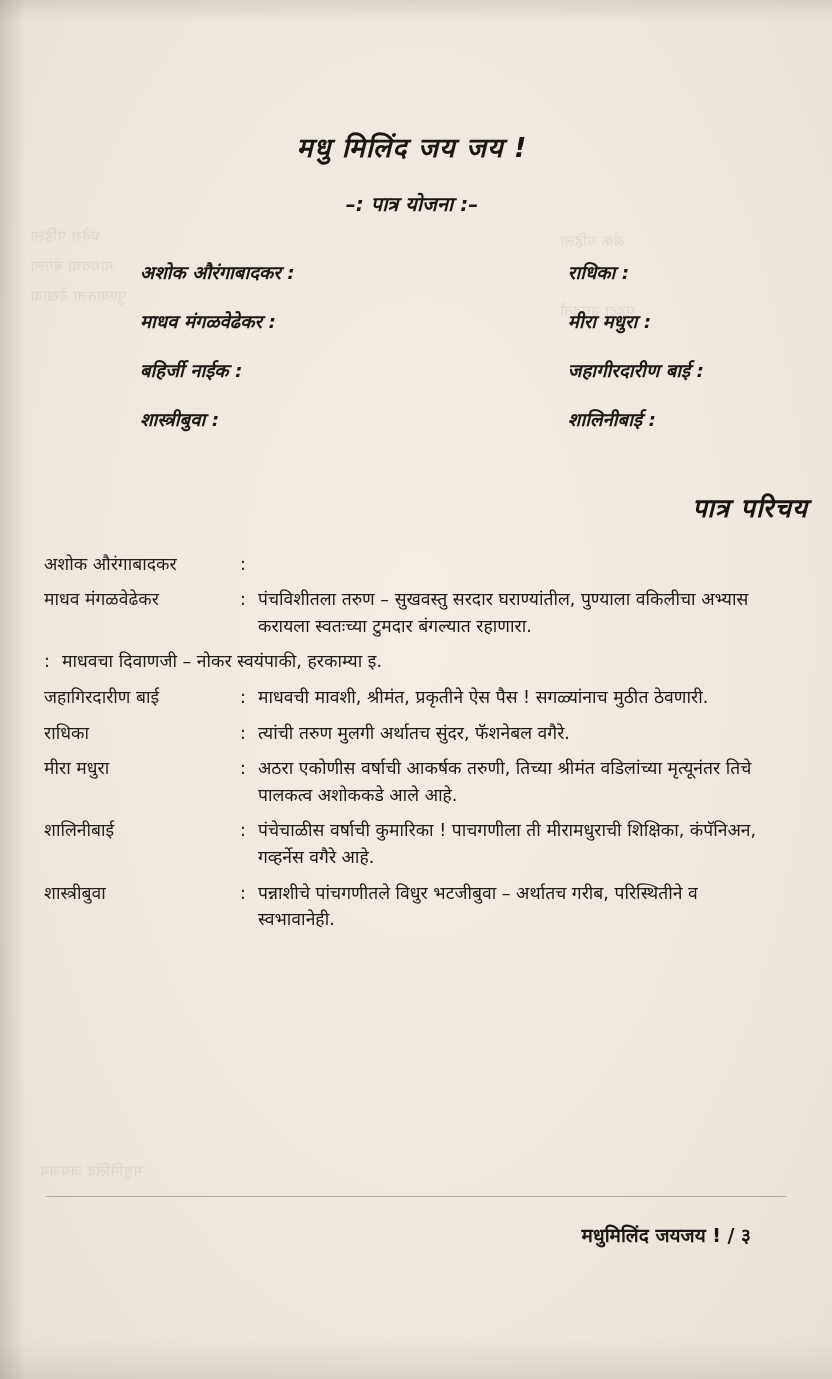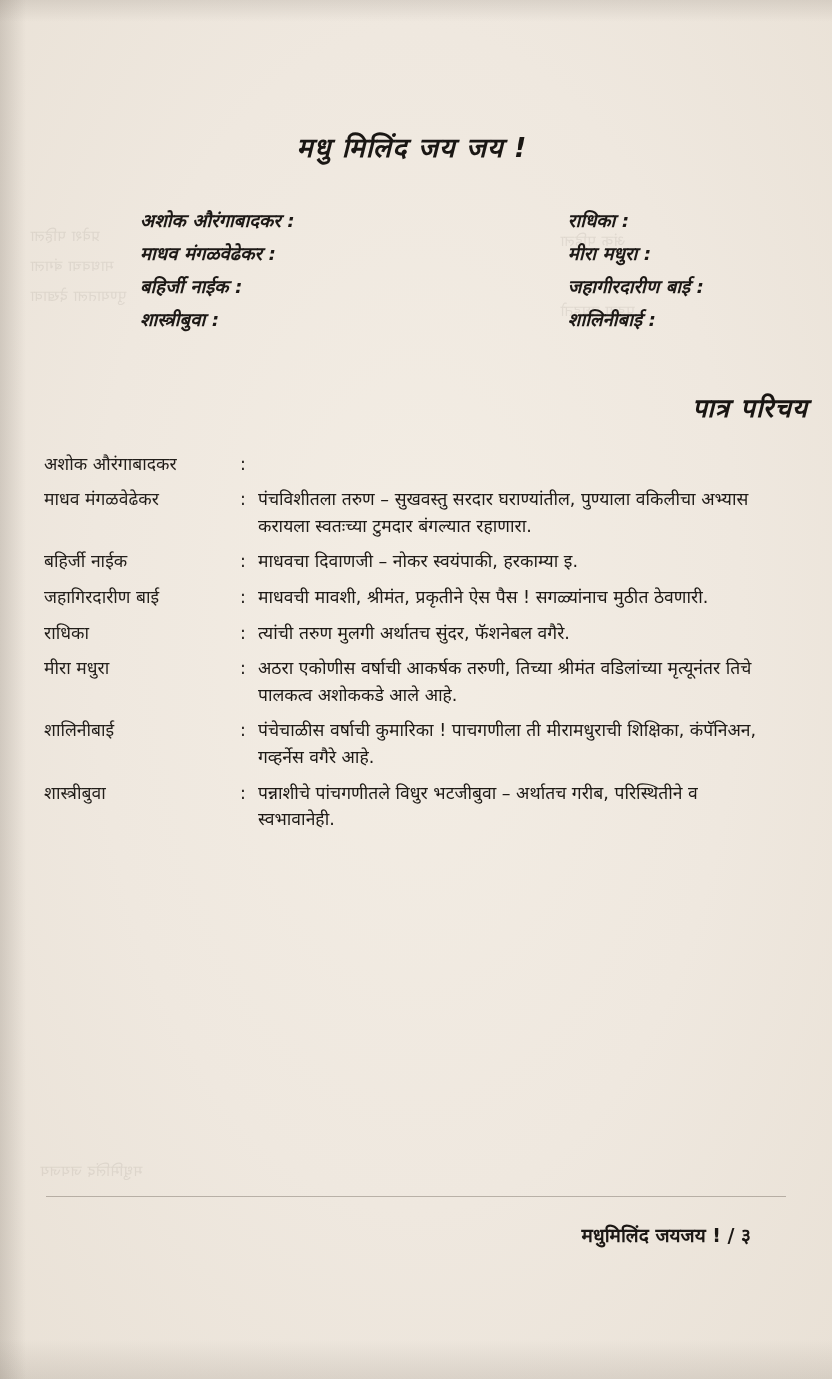--- a/index.html
+++ b/index.html
@@ -57,21 +57,21 @@
   }
   .cast-block {
     margin-top: 42px;
     padding: 0 120px 0 140px;
     display: flex;
     justify-content: space-between;
   }
   .cast-col {
     display: flex;
     flex-direction: column;
-    gap: 8px;
+    gap: 24px;
   }
   .cast-col.right {
     padding-left: 10px;
   }
   .cast-name {
     font-size: 18.5px;
     font-style: italic;
     font-weight: bold;
     color: #1d1916;
     white-space: nowrap;
@@ -173,20 +173,21 @@
   <div class="bleed" style="left:30px; top:225px;">प्रवेश पहिला</div>
   <div class="bleed" style="left:30px; top:255px;">माधवचा बंगला</div>
   <div class="bleed" style="left:30px; top:285px;">पुण्यातला देखावा</div>
   <div class="bleed" style="left:560px; top:230px;">अंक पहिला</div>
   <div class="bleed" style="left:560px; top:300px;">पडदा उघडतो</div>
   <div class="bleed" style="left:40px; top:1160px;">मधुमिलिंद जयजय</div>
 
   <div class="content">
 
     <div class="title">मधु मिलिंद जय जय !</div>
+    <div class="subtitle">–: पात्र योजना :–</div>
 
     <div class="cast-block">
       <div class="cast-col left">
         <div class="cast-name">अशोक औरंगाबादकर :</div>
         <div class="cast-name">माधव मंगळवेढेकर :</div>
         <div class="cast-name">बहिर्जी नाईक :</div>
         <div class="cast-name">शास्त्रीबुवा :</div>
       </div>
       <div class="cast-col right">
         <div class="cast-name">राधिका :</div>
@@ -207,21 +208,20 @@
         <div class="desc-colon">:</div>
       </div>
 
       <div class="desc-row">
         <div class="desc-name">माधव मंगळवेढेकर</div>
         <div class="desc-colon">:</div>
         <div class="desc-text">पंचविशीतला तरुण – सुखवस्तु सरदार घराण्यांतील, पुण्याला वकिलीचा अभ्यास करायला स्वतःच्या टुमदार बंगल्यात रहाणारा.</div>
       </div>
 
       <div class="desc-row">
-        <div class="desc-name">बहिर्जी नाईक</div>
         <div class="desc-colon">:</div>
         <div class="desc-text">माधवचा दिवाणजी – नोकर स्वयंपाकी, हरकाम्या इ.</div>
       </div>
 
       <div class="desc-row">
         <div class="desc-name">जहागिरदारीण बाई</div>
         <div class="desc-colon">:</div>
         <div class="desc-text">माधवची मावशी, श्रीमंत, प्रकृतीने ऐस पैस ! सगळ्यांनाच मुठीत ठेवणारी.</div>
       </div>
 

